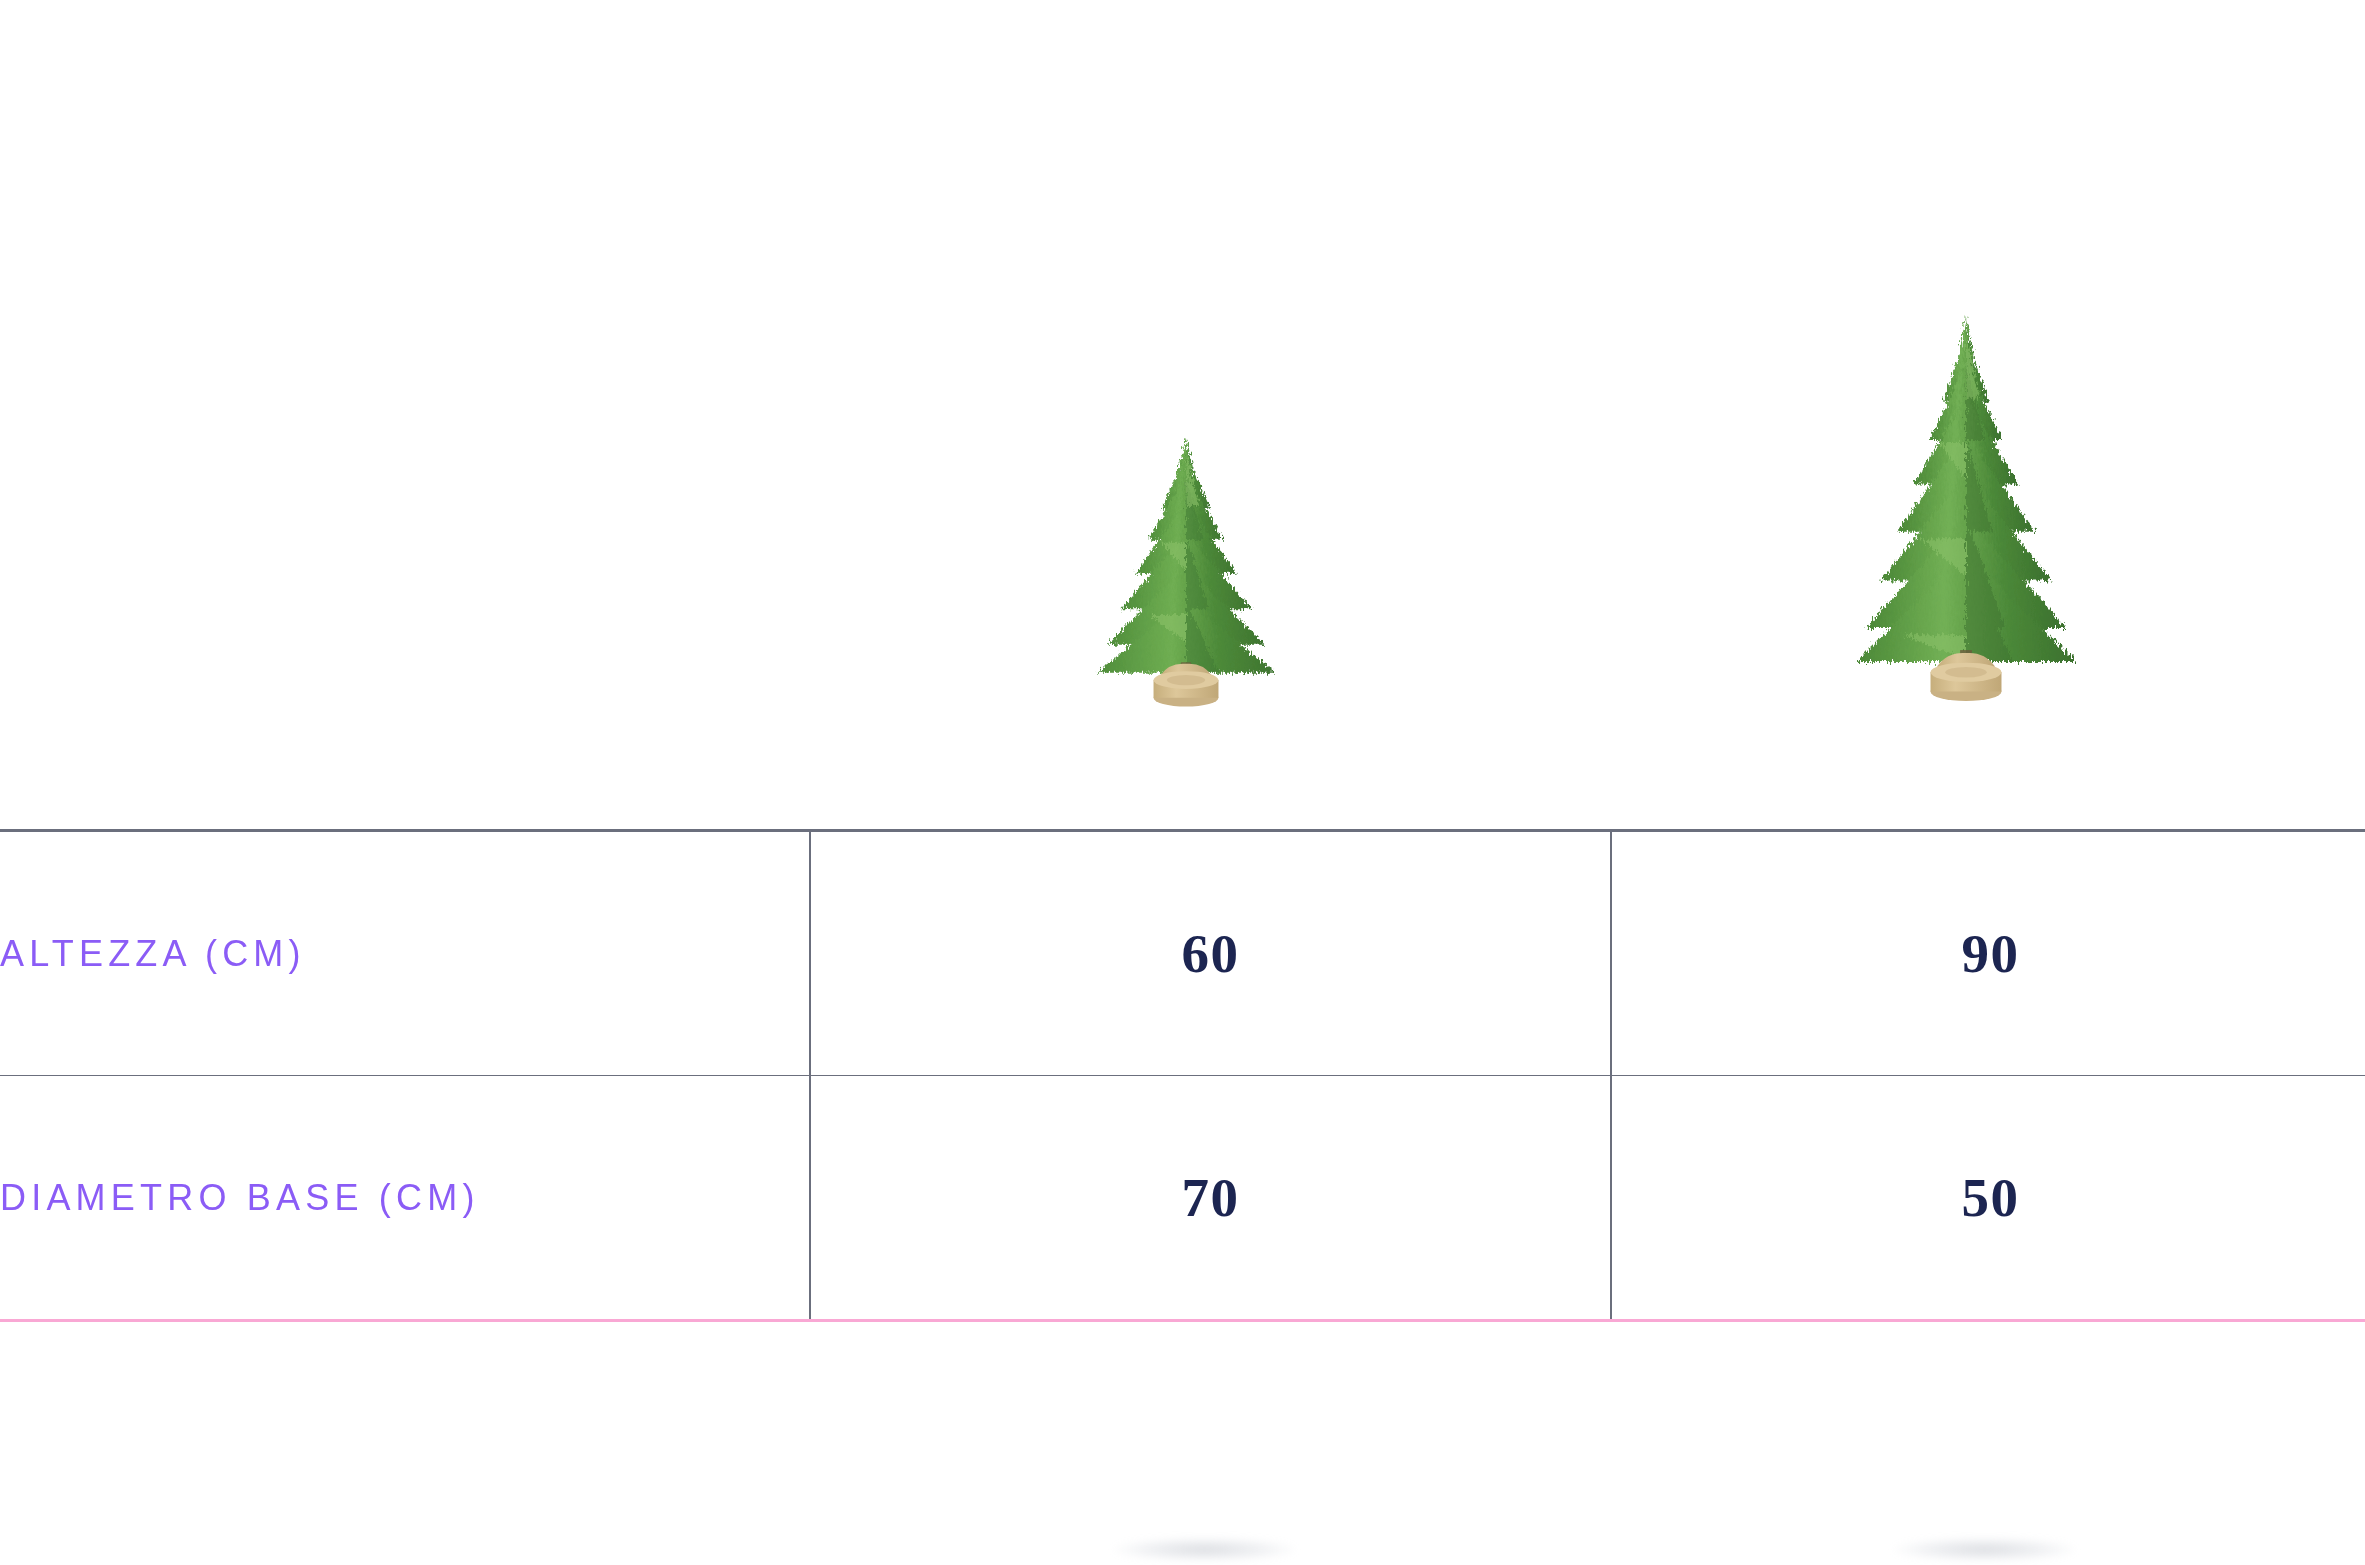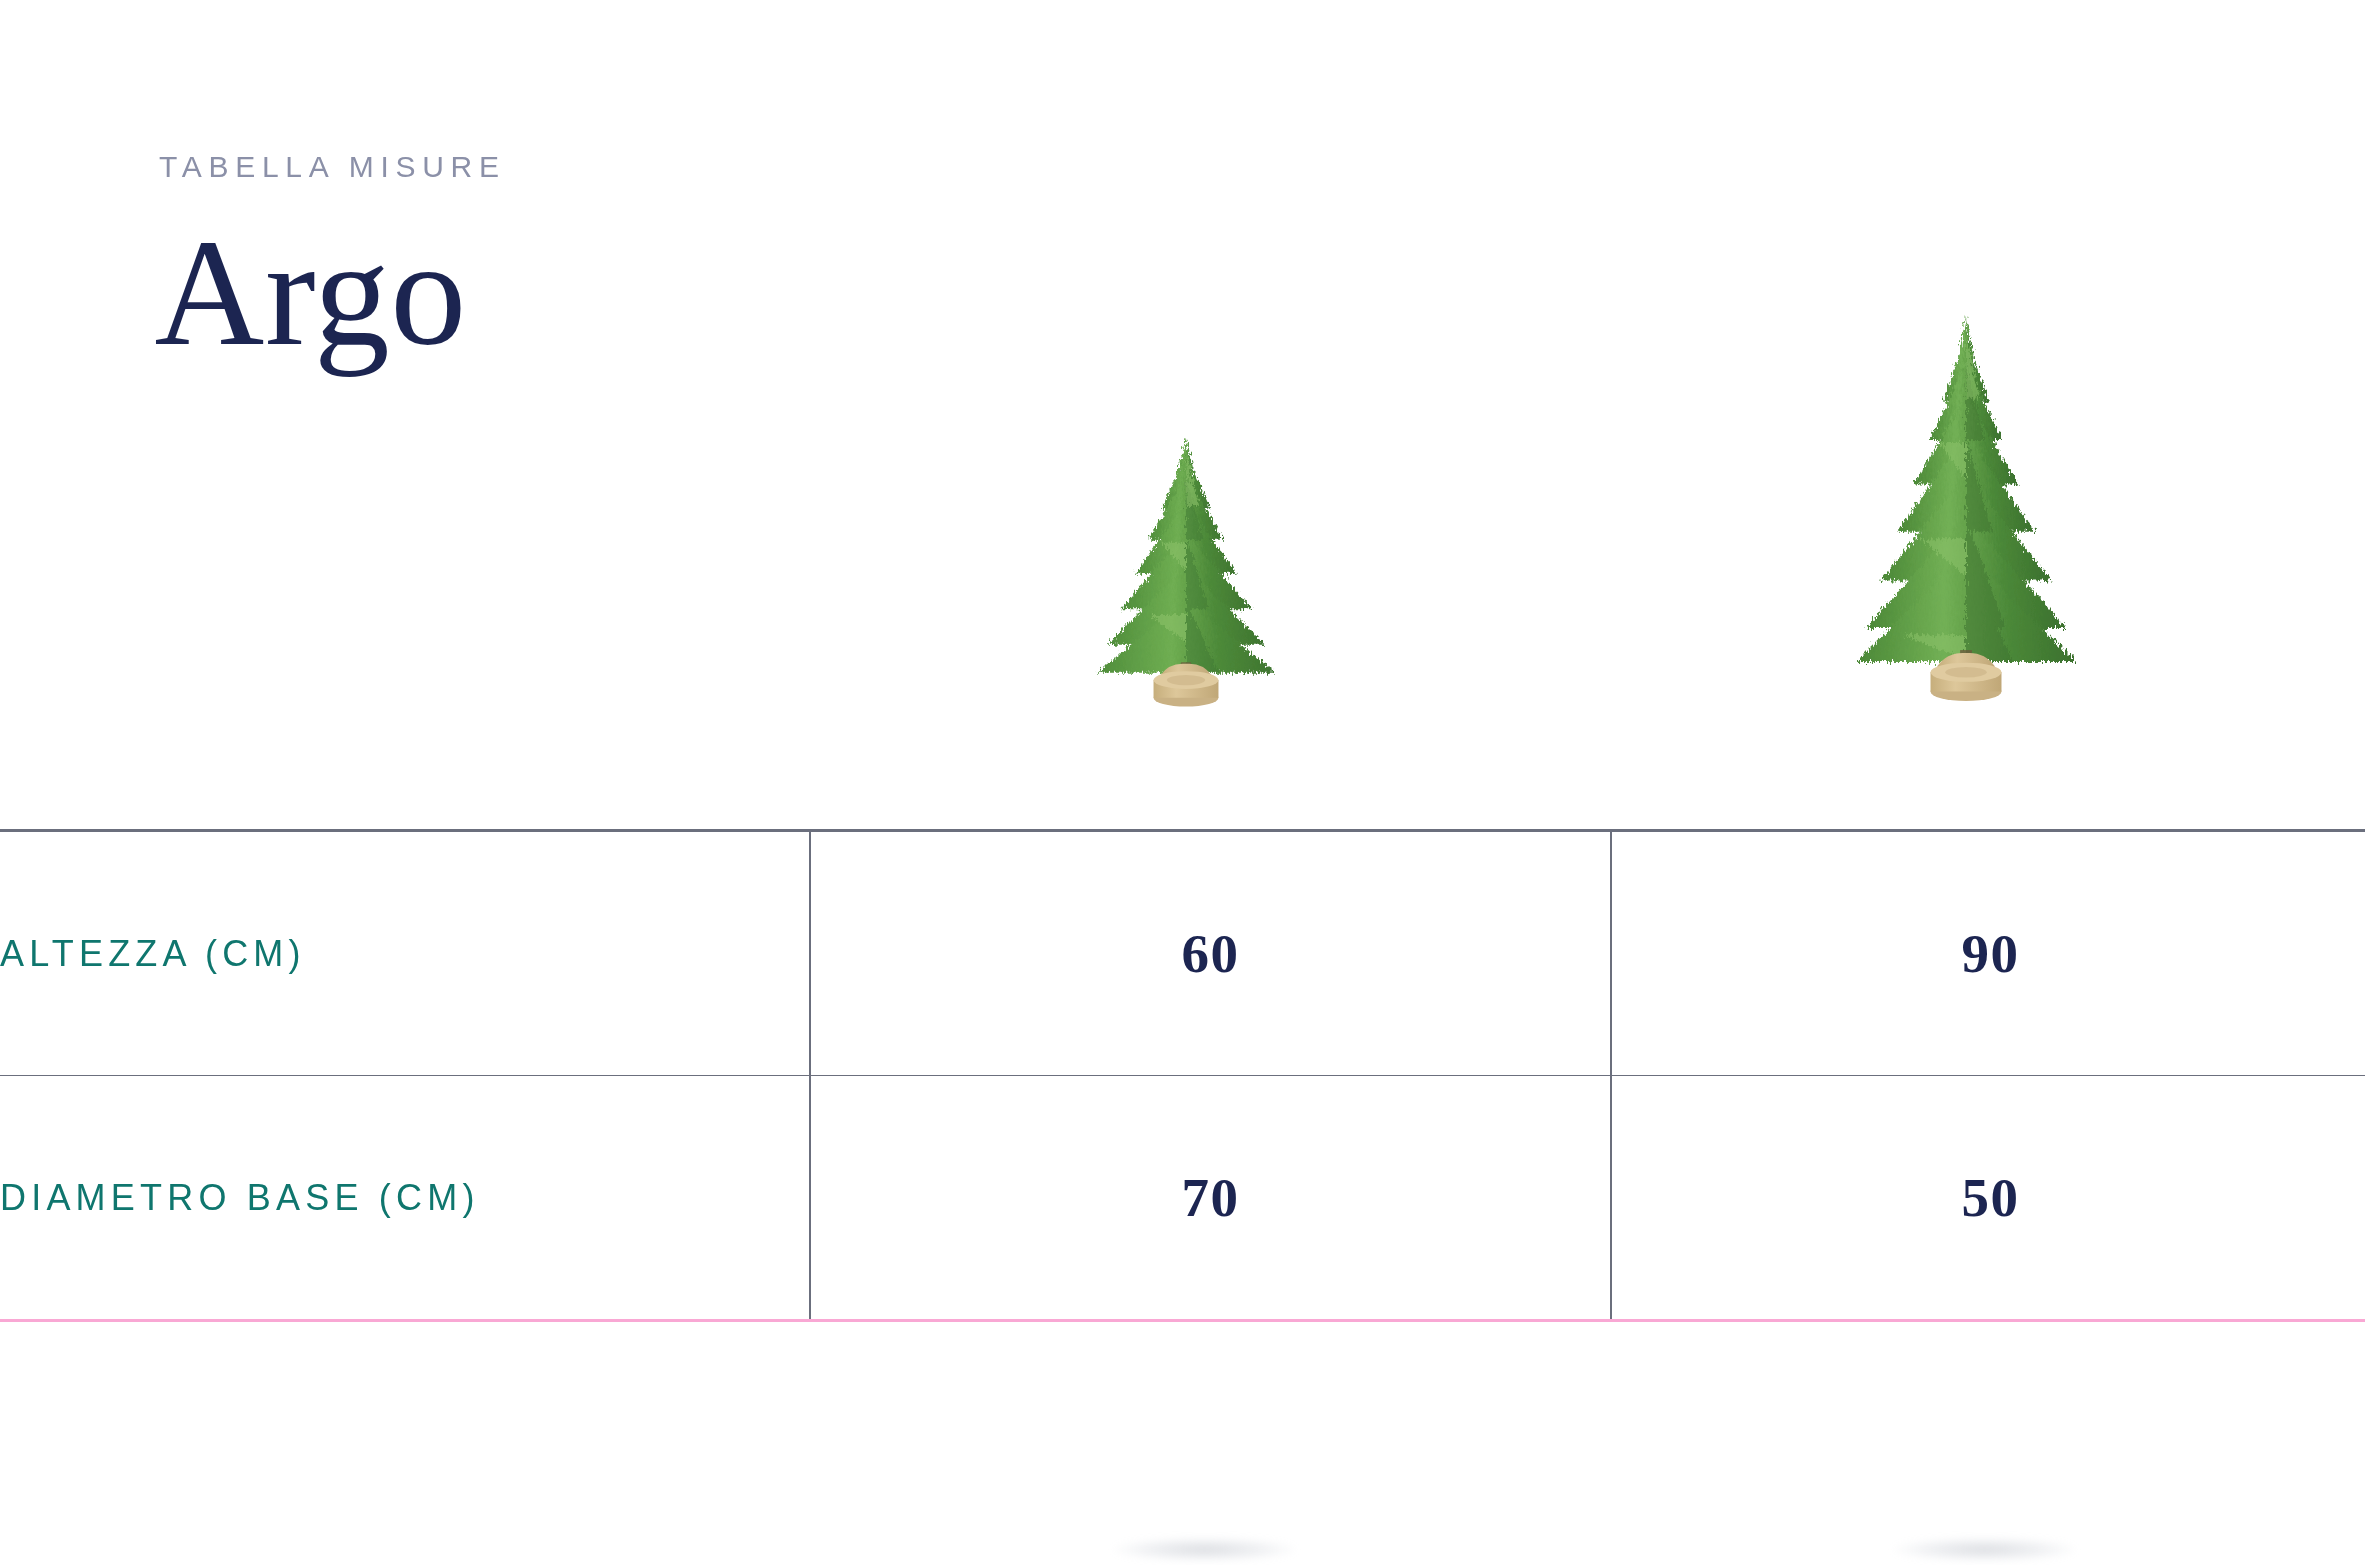--- a/index.html
+++ b/index.html
@@ -92,43 +92,39 @@
 
   .col-label { width: 809px; }
   .col-v1    { width: 799px; border-left: 2.2px solid #6b6f7d; border-right: 2.2px solid #6b6f7d; }
   .col-v2    { width: 757px; }
 
   .row-label {
     font-family: "Liberation Sans", sans-serif;
     font-size: 36px;
     font-weight: 400;
     letter-spacing: 5.2px;
-    color: #0f766e;
+    color: #8b5cf6;
     text-transform: uppercase;
     padding-left: 68px;
     white-space: nowrap;
   }
   .value-cell {
     font-family: "Liberation Serif", serif;
     font-size: 55px;
     font-weight: 700;
     color: #1c2551;
     text-align: center;
     letter-spacing: 1.5px;
   }
 </style>
 </head>
 <body>
 
 <div id="page">
 
-  <div class="header">
-    <div class="eyebrow">Tabella Misure</div>
-    <div class="title">Argo</div>
-  </div>
 
   <div class="tree-wrap" id="tree-small-wrap">
     <div class="tree-shadow"></div>
     <svg class="tree-svg" width="214" height="288" viewBox="0 0 290 390">
       <defs>
         <linearGradient id="fgS" x1="0" y1="0" x2="1" y2="0">
           <stop offset="0%" stop-color="#4e8c3a"></stop>
           <stop offset="42%" stop-color="#6fae52"></stop>
           <stop offset="68%" stop-color="#4d8a39"></stop>
           <stop offset="100%" stop-color="#3e7430"></stop>

